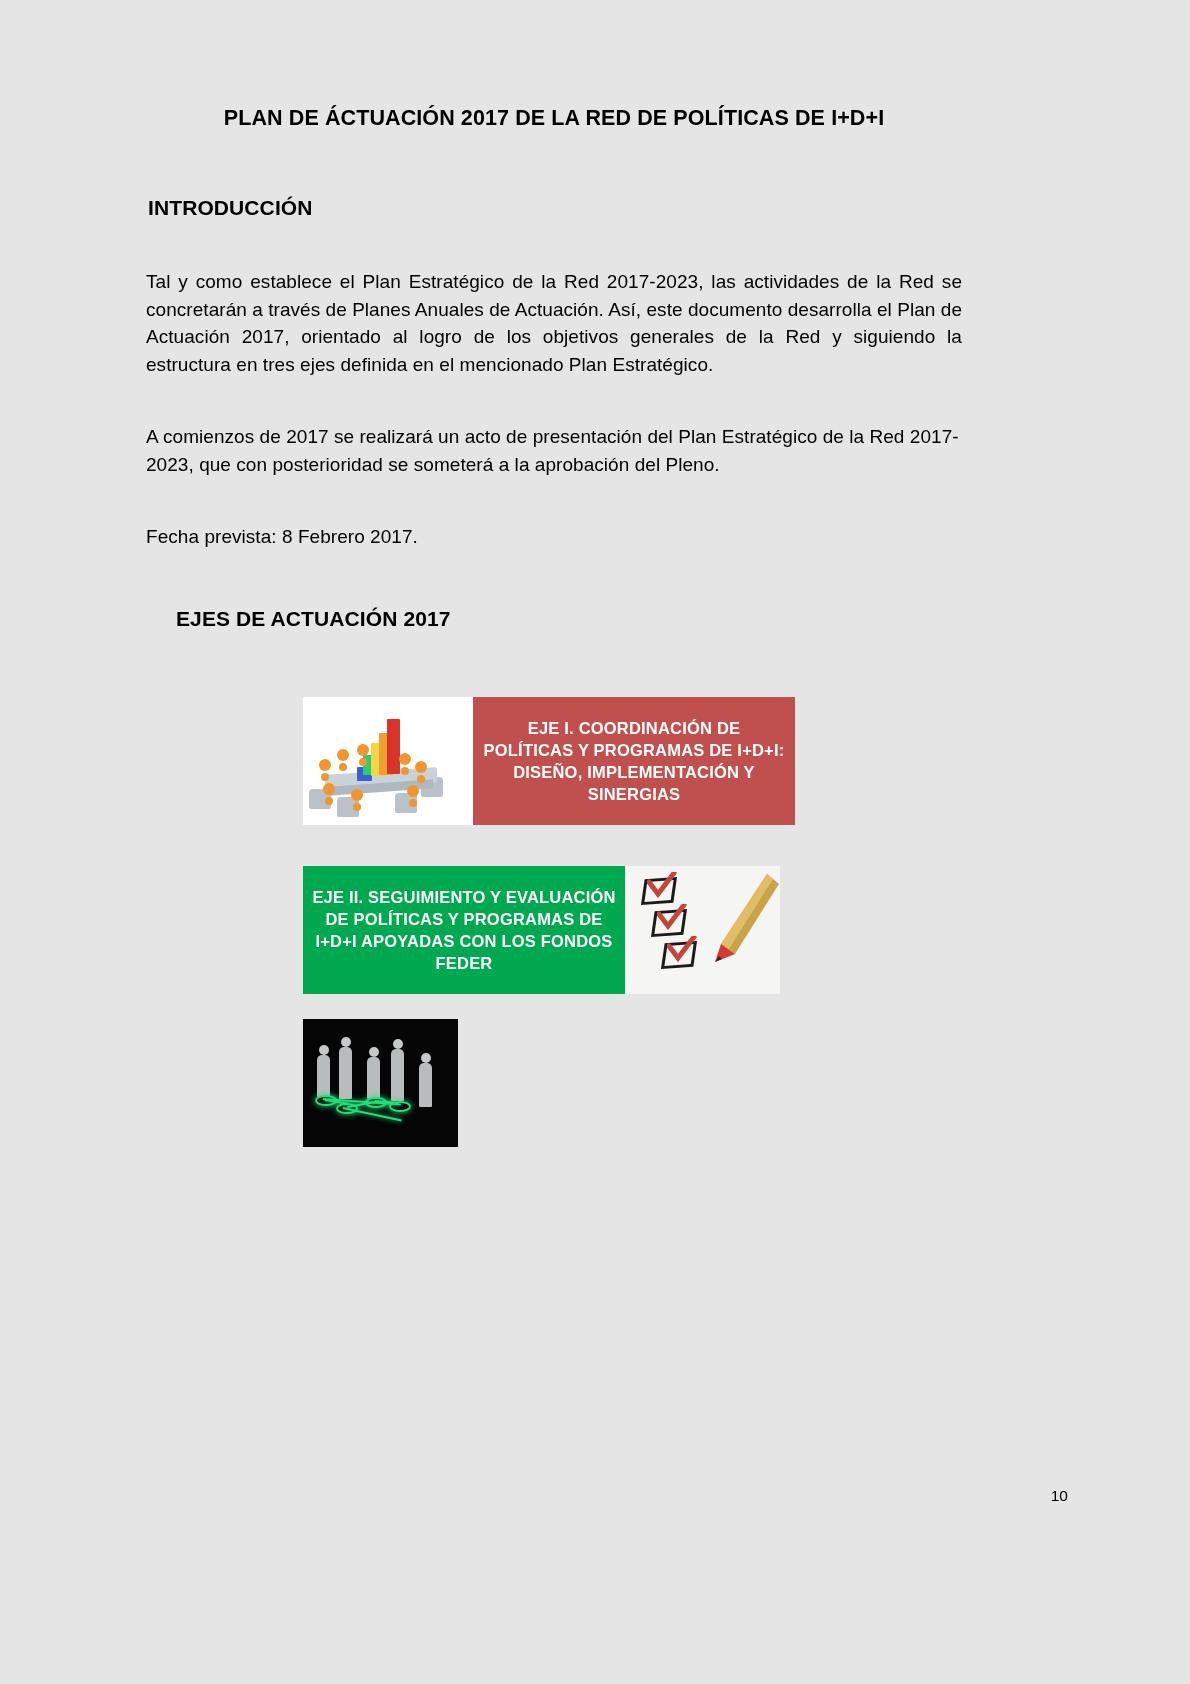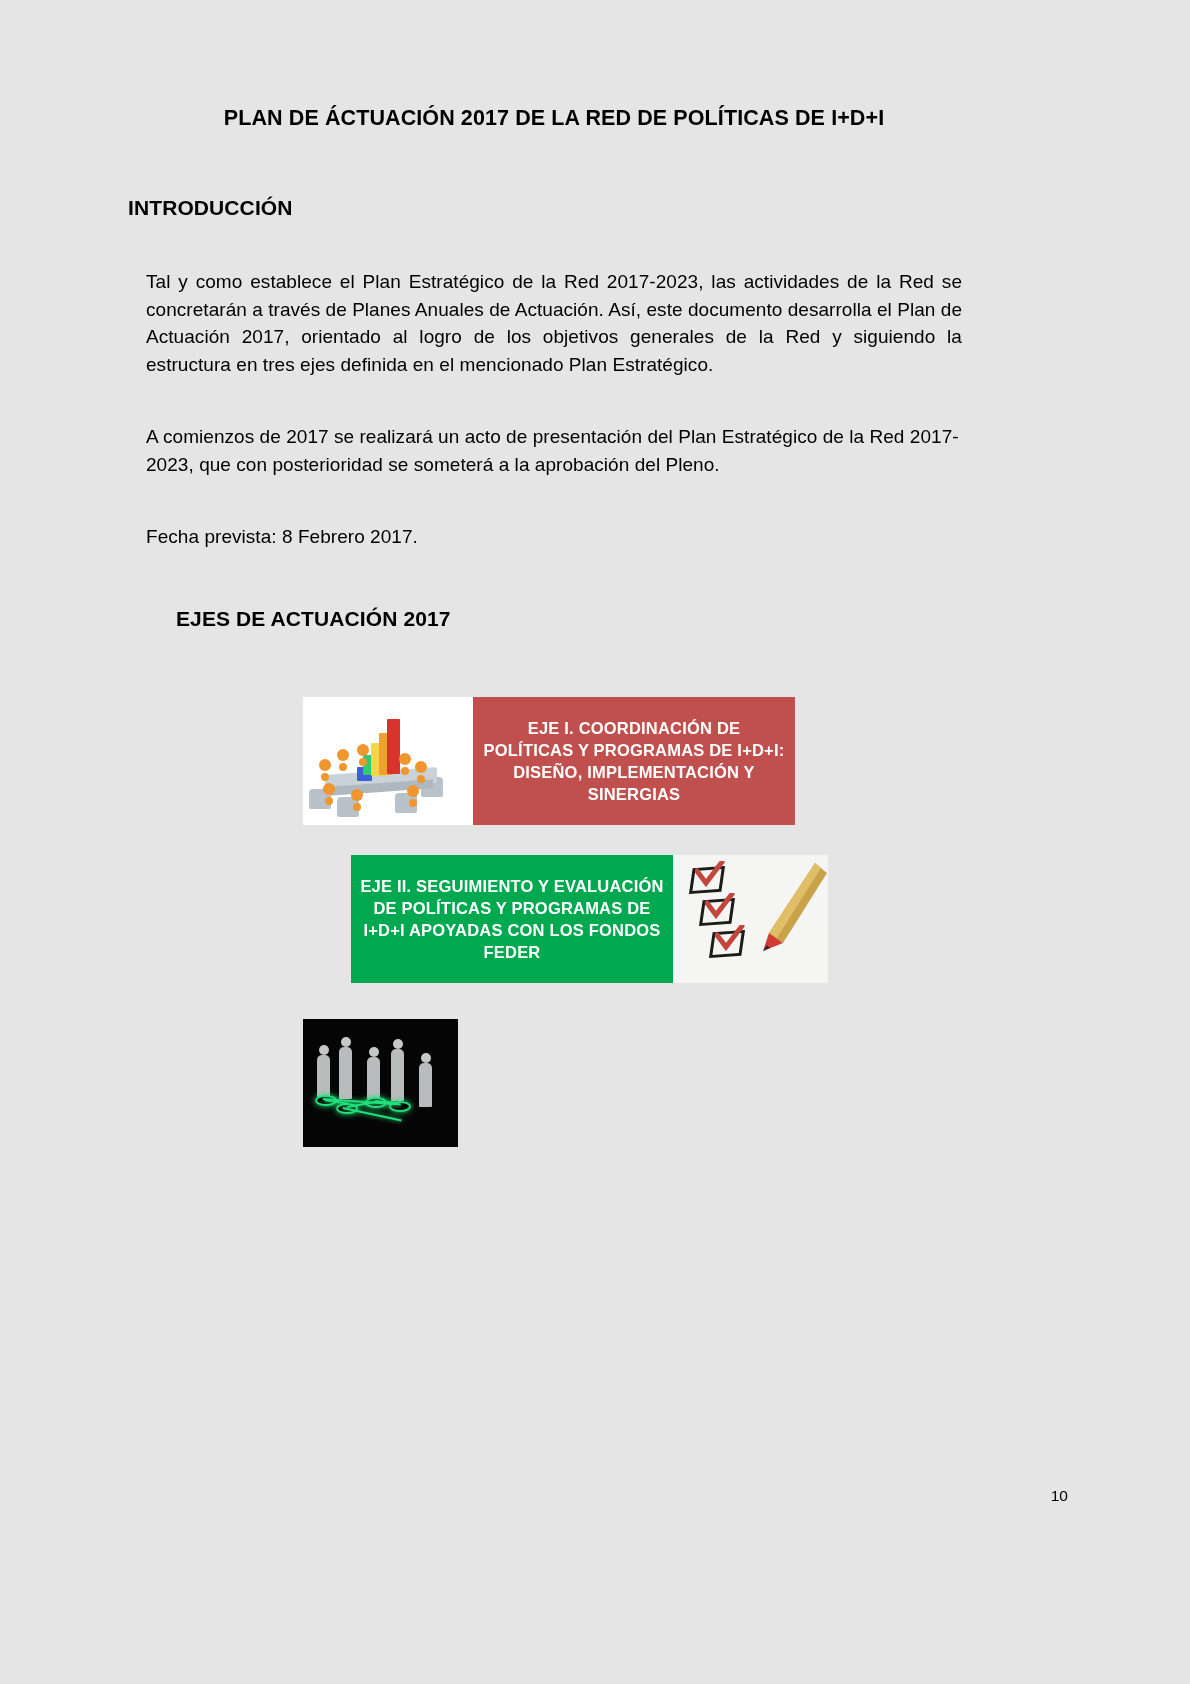--- a/index.html
+++ b/index.html
@@ -38,21 +38,21 @@
   }
 
   
   .section-heading {
     margin: 0;
     font-size: 21px;
     font-weight: bold;
     line-height: 1.3;
     letter-spacing: 0.1px;
   }
-  .h-intro { padding-top: 62px; }
+  .h-intro { padding-top: 62px; margin-left: 20px; }
   .h-ejes  { padding-top: 36px; margin-left: 48px; }
 
   
   p.body-text {
     margin: 18px;
     font-size: 19px;
     line-height: 27.5px;
     text-align: justify;
     letter-spacing: 0.05px;
   }
@@ -66,21 +66,21 @@
     position: relative;
     margin-top: 60px;
     height: 470px;
   }
   .eje-row {
     position: absolute;
     display: flex;
     align-items: stretch;
   }
   .row-1 { left: 175px; top: 5px; }
-  .row-2 { left: 175px; top: 163px; margin-left: 48px; }
+  .row-2 { left: 175px; top: 174px; }
   .row-3 { left: 175px; top: 327px; }
 
   .eje-banner {
     width: 322px;
     min-height: 128px;
     display: flex;
     align-items: center;
     justify-content: center;
     text-align: center;
     color: #ffffff;

